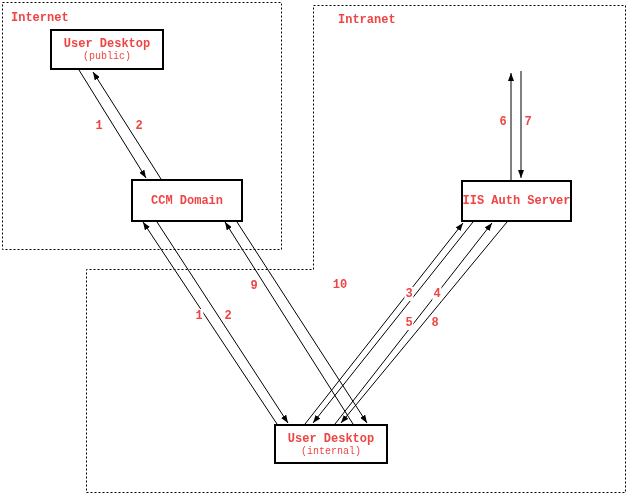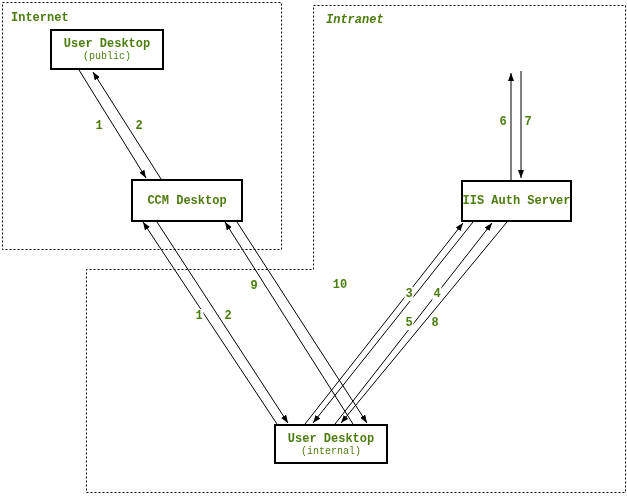--- a/index.html
+++ b/index.html
@@ -6,21 +6,21 @@
     margin: 0;
     padding: 0;
     background: #ffffff;
   }
   #stage {
     position: relative;
     width: 627px;
     height: 497px;
     background: #ffffff;
     font-family: "Liberation Mono", monospace;
-    color: #4d7c0f;
+    color: #ef4444;
     overflow: hidden;
   }
   #wires {
     position: absolute;
     left: 0; top: 0;
     width: 627px;
     height: 497px;
   }
   .node {
     position: absolute;
@@ -94,29 +94,29 @@
     <line x1="335" y1="424" x2="492" y2="223" stroke="#000000" stroke-width="1" marker-end="url(#arrow)"></line>
 
     <line x1="507" y1="222" x2="341" y2="423" stroke="#000000" stroke-width="1" marker-end="url(#arrow)"></line>
 
     <line x1="511" y1="180" x2="511" y2="73" stroke="#000000" stroke-width="1" marker-end="url(#arrow)"></line>
 
     <line x1="521" y1="71" x2="521" y2="178" stroke="#000000" stroke-width="1" marker-end="url(#arrow)"></line>
   </svg>
 
   <span class="zone-label" style="left:11px; top:11px;">Internet</span>
-  <span class="zone-label" style="left:326px; top:13px;font-style:italic;">Intranet</span>
+  <span class="zone-label" style="left:338px; top:13px;">Intranet</span>
 
   <div class="node" style="left:50px; top:29px; width:114px; height:41px;">
     <span class="title">User Desktop</span>
     <span class="subtitle">(public)</span>
   </div>
 
   <div class="node" style="left:131px; top:179px; width:112px; height:43px;">
-    <span class="title">CCM Desktop</span>
+    <span class="title">CCM Domain</span>
   </div>
 
 
   <div class="node" style="left:461px; top:180px; width:111px; height:42px;">
     <span class="title">IIS Auth Server</span>
   </div>
 
   <div class="node" style="left:274px; top:424px; width:114px; height:40px;">
     <span class="title">User Desktop</span>
     <span class="subtitle">(internal)</span>

